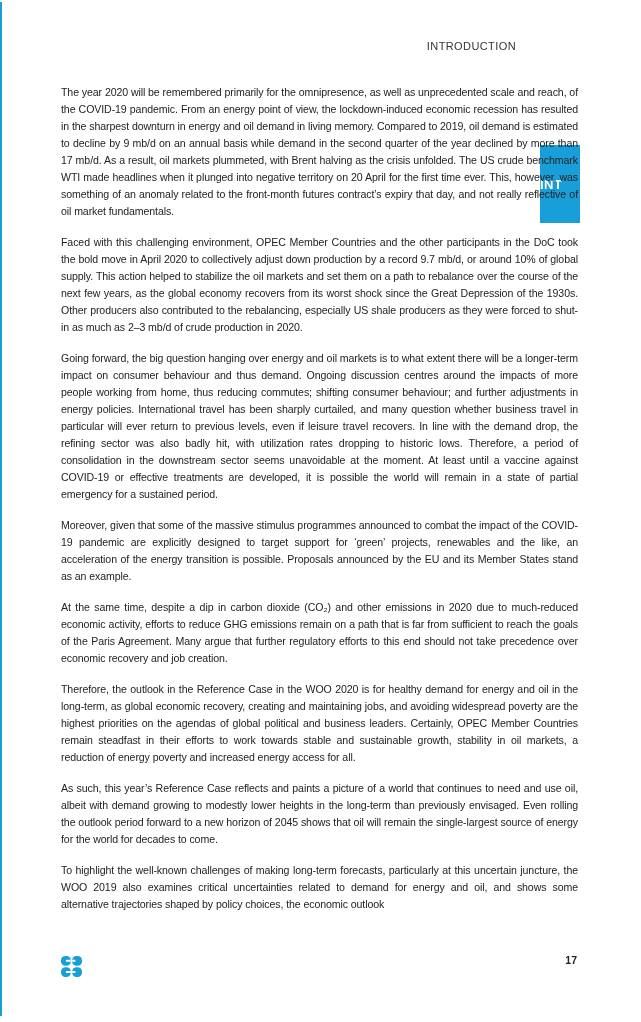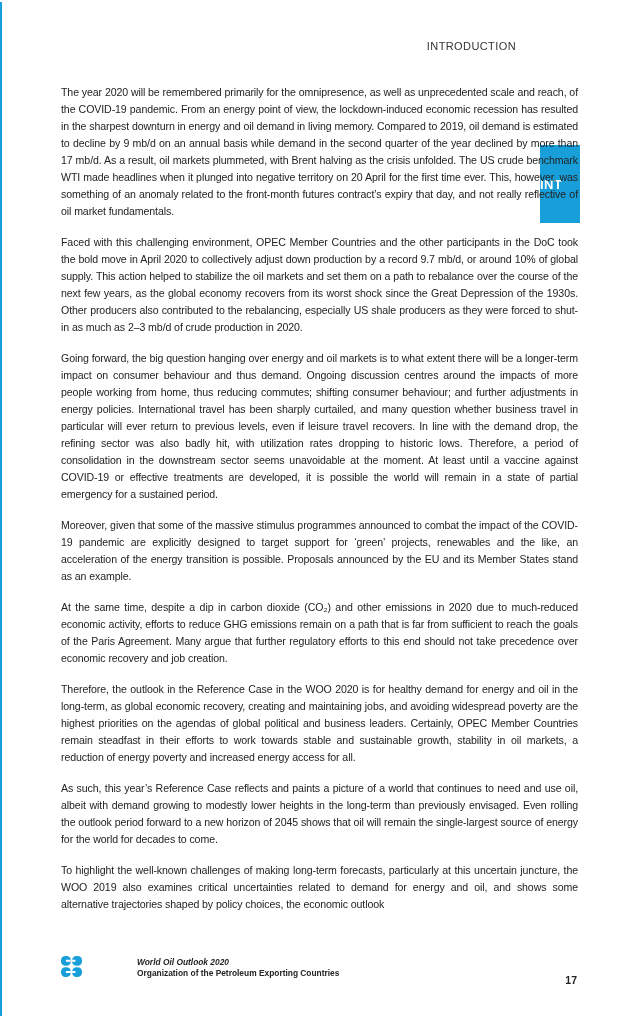--- a/index.html
+++ b/index.html
@@ -78,21 +78,21 @@
     font-size: 8.4px;
     font-weight: bold;
     font-style: italic;
   }
   .footer-org {
     font-size: 8.4px;
     font-weight: bold;
   }
   .page-number {
     position: absolute;
-    right: 64px; top: 20px;
+    right: 64px; top: 0;
     font-size: 10.5px;
     font-weight: bold;
     color: var(--ink);
     text-align: center;
   }
 </style>
 </head>
 <body>
 
 <div class="page">
@@ -126,20 +126,16 @@
           <rect x="10.6" y="10.6" width="9.4" height="9.4" rx="4.2"></rect>
         </g>
         <g fill="#ffffff">
           <rect x="4.7" y="3.6" width="4.7" height="1.9"></rect>
           <rect x="10.6" y="3.6" width="3.1" height="1.9"></rect>
           <rect x="4.7" y="14.3" width="4.7" height="1.9"></rect>
           <rect x="10.6" y="14.3" width="3.1" height="1.9"></rect>
         </g>
       </svg>
     </span>
-    <div class="footer-text">
-      <div class="footer-title">World Oil Outlook 2020</div>
-      <div class="footer-org">Organization of the Petroleum Exporting Countries</div>
-    </div>
     <div class="page-number">17</div>
   </footer>
 
 </div>
 
 </body></html>

